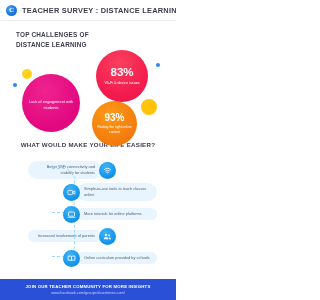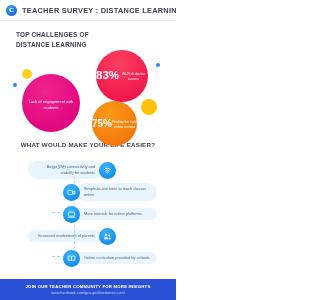--- a/index.html
+++ b/index.html
@@ -38,21 +38,21 @@
   
   .sec1{position:absolute;top:21px;left:0;width:176px;height:108px;}
   .sec1-title{
     position:absolute;top:9px;left:16px;width:96px;
     font-size:6.4px;font-weight:bold;line-height:1.55;
     letter-spacing:.2px;color:#3d3d4e;text-transform:uppercase;
   }
 
   .bubble{
     position:absolute;border-radius:50%;
-    display:flex;align-items:center;justify-content:center;
+    display:flex;flex-direction:column;align-items:center;justify-content:center;
     color:#fff;text-align:center;box-sizing:border-box;
   }
   .bubble .pct{font-weight:bold;line-height:1;}
   .bubble .lbl{line-height:1.3;font-weight:normal;}
 
   .b-90{
     left:22px;top:53px;width:58px;height:58px;
     background:radial-gradient(circle at 40% 30%, #f0238f 0%, #e1077f 70%);
     z-index:3;
   }
@@ -163,21 +163,21 @@
     <div class="bubble b-83">
       <div class="pct">83%</div>
       <div class="lbl">Wi-Fi &amp; device issues</div>
     </div>
 
     <div class="bubble b-90">
       <div class="lbl">Lack of engagement with students</div>
     </div>
 
     <div class="bubble b-75">
-      <div class="pct">75%</div>
+      <div class="pct">93%</div>
       <div class="lbl">Finding the right online content</div>
     </div>
   </div>
 
   <div class="sec2-title">WHAT WOULD MAKE YOUR LIFE EASIER?</div>
 
   <div class="timeline">
 
     <div class="connector c1"></div>
     <div class="connector c2"></div>

